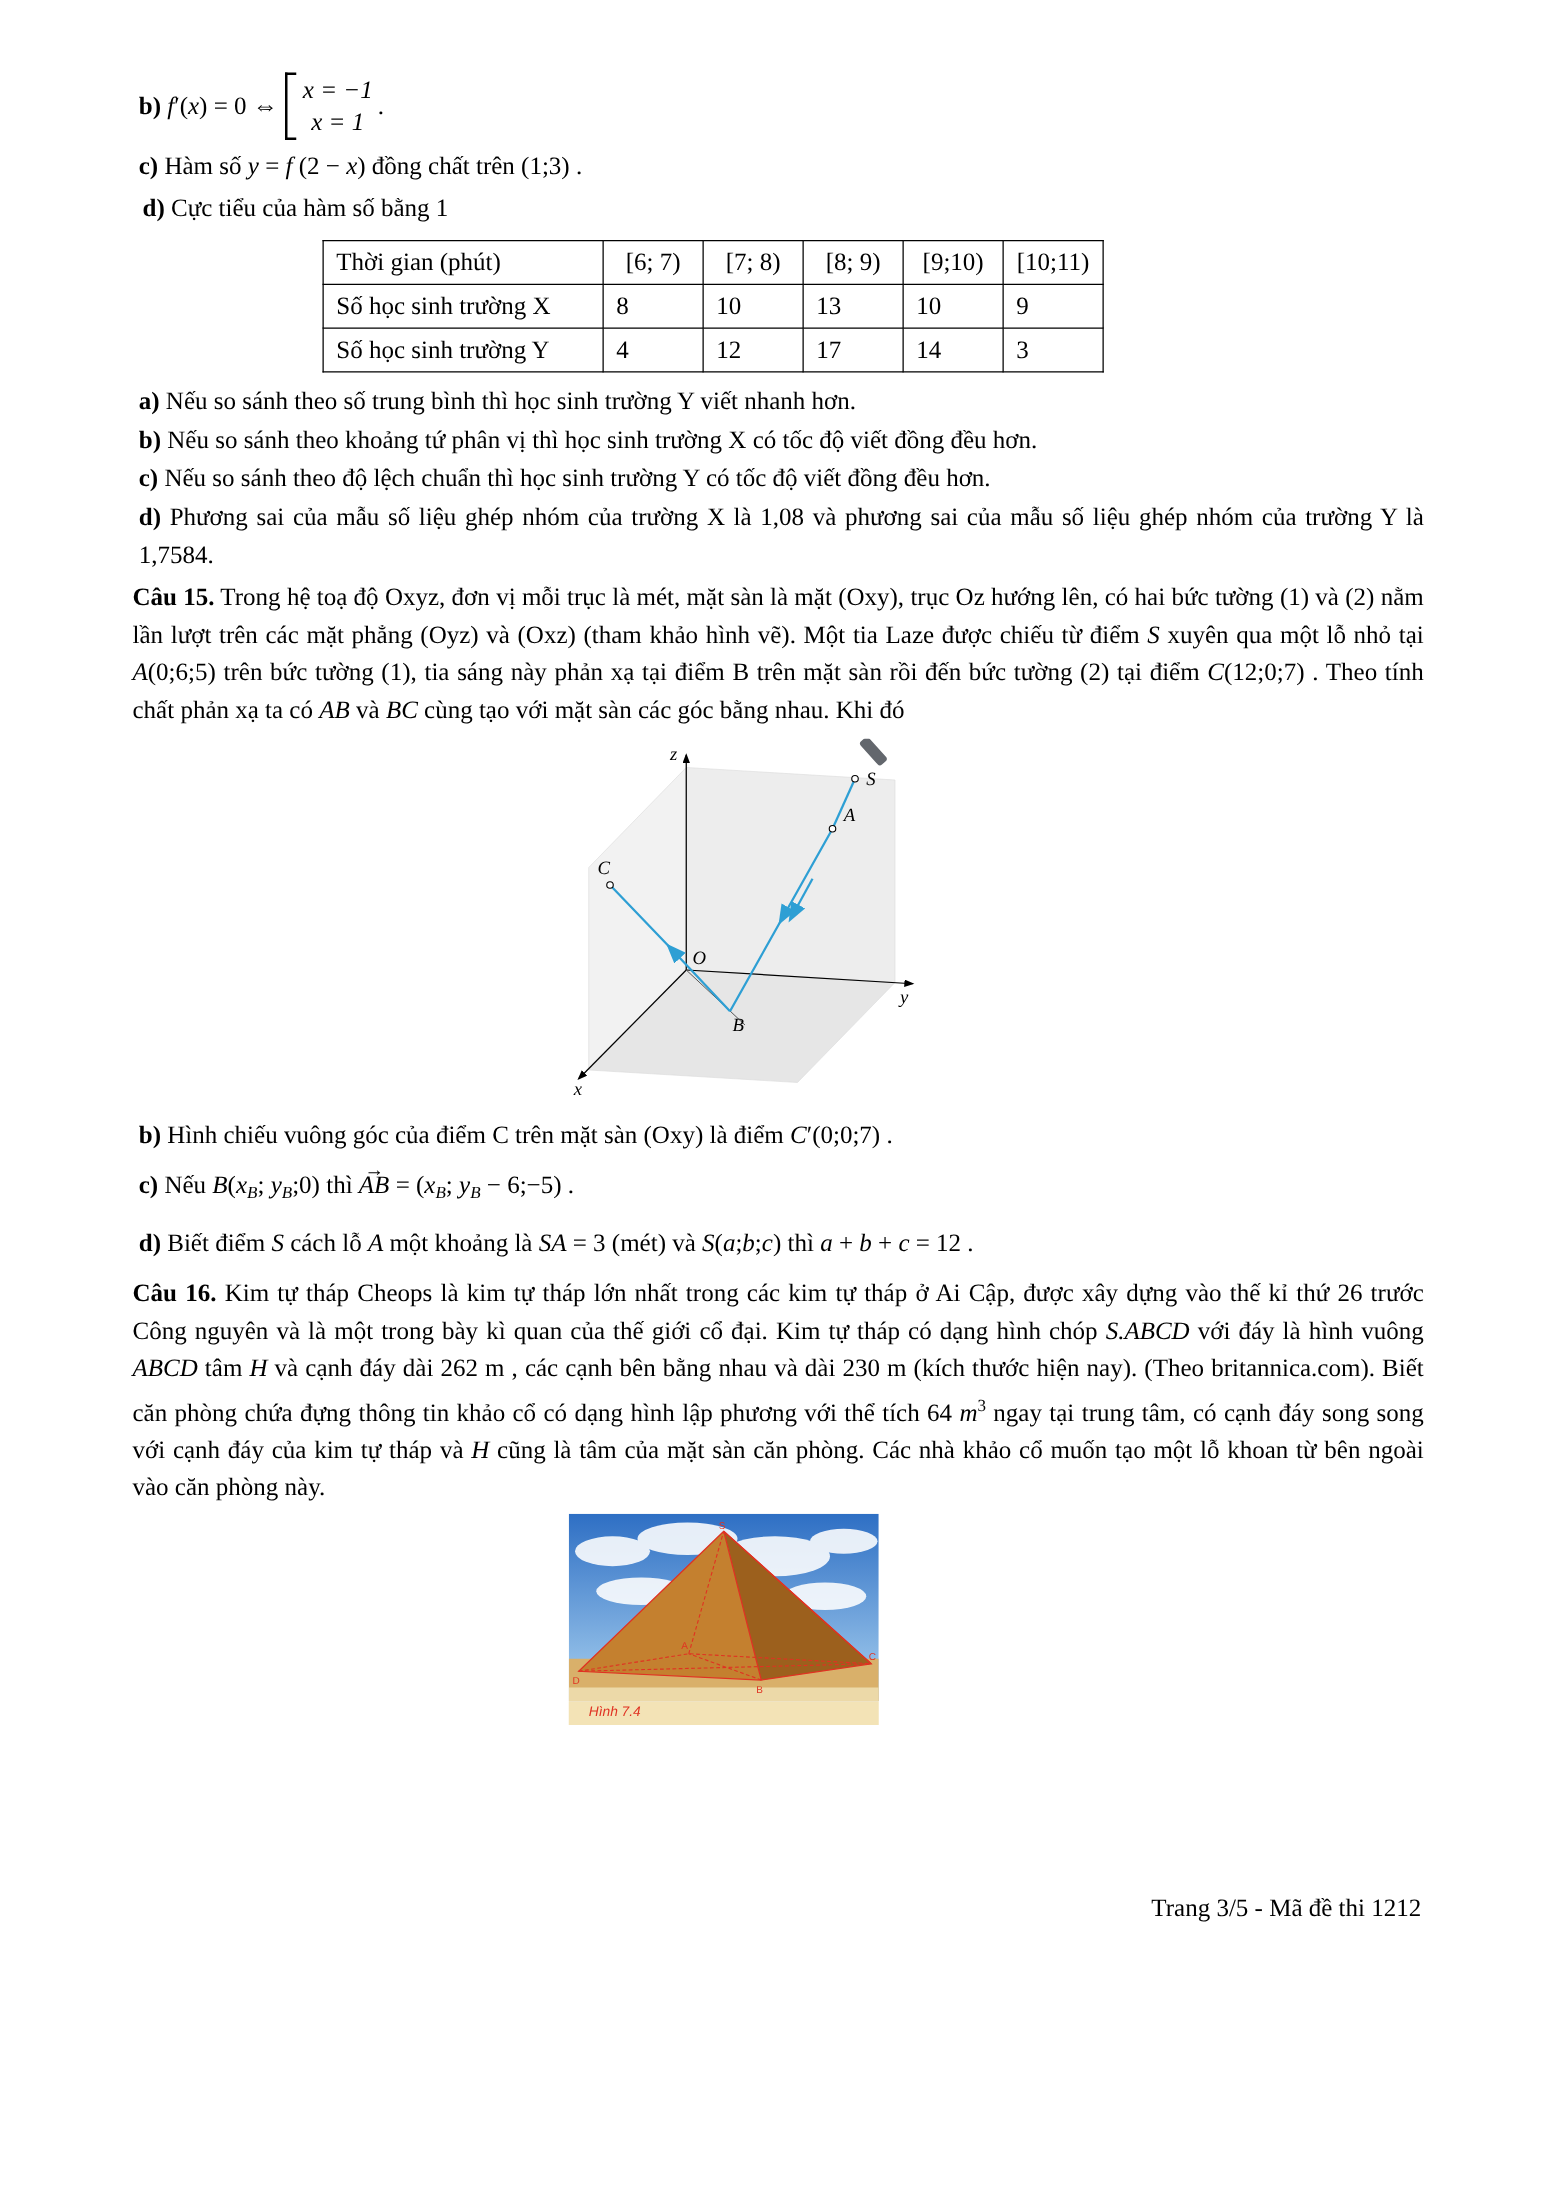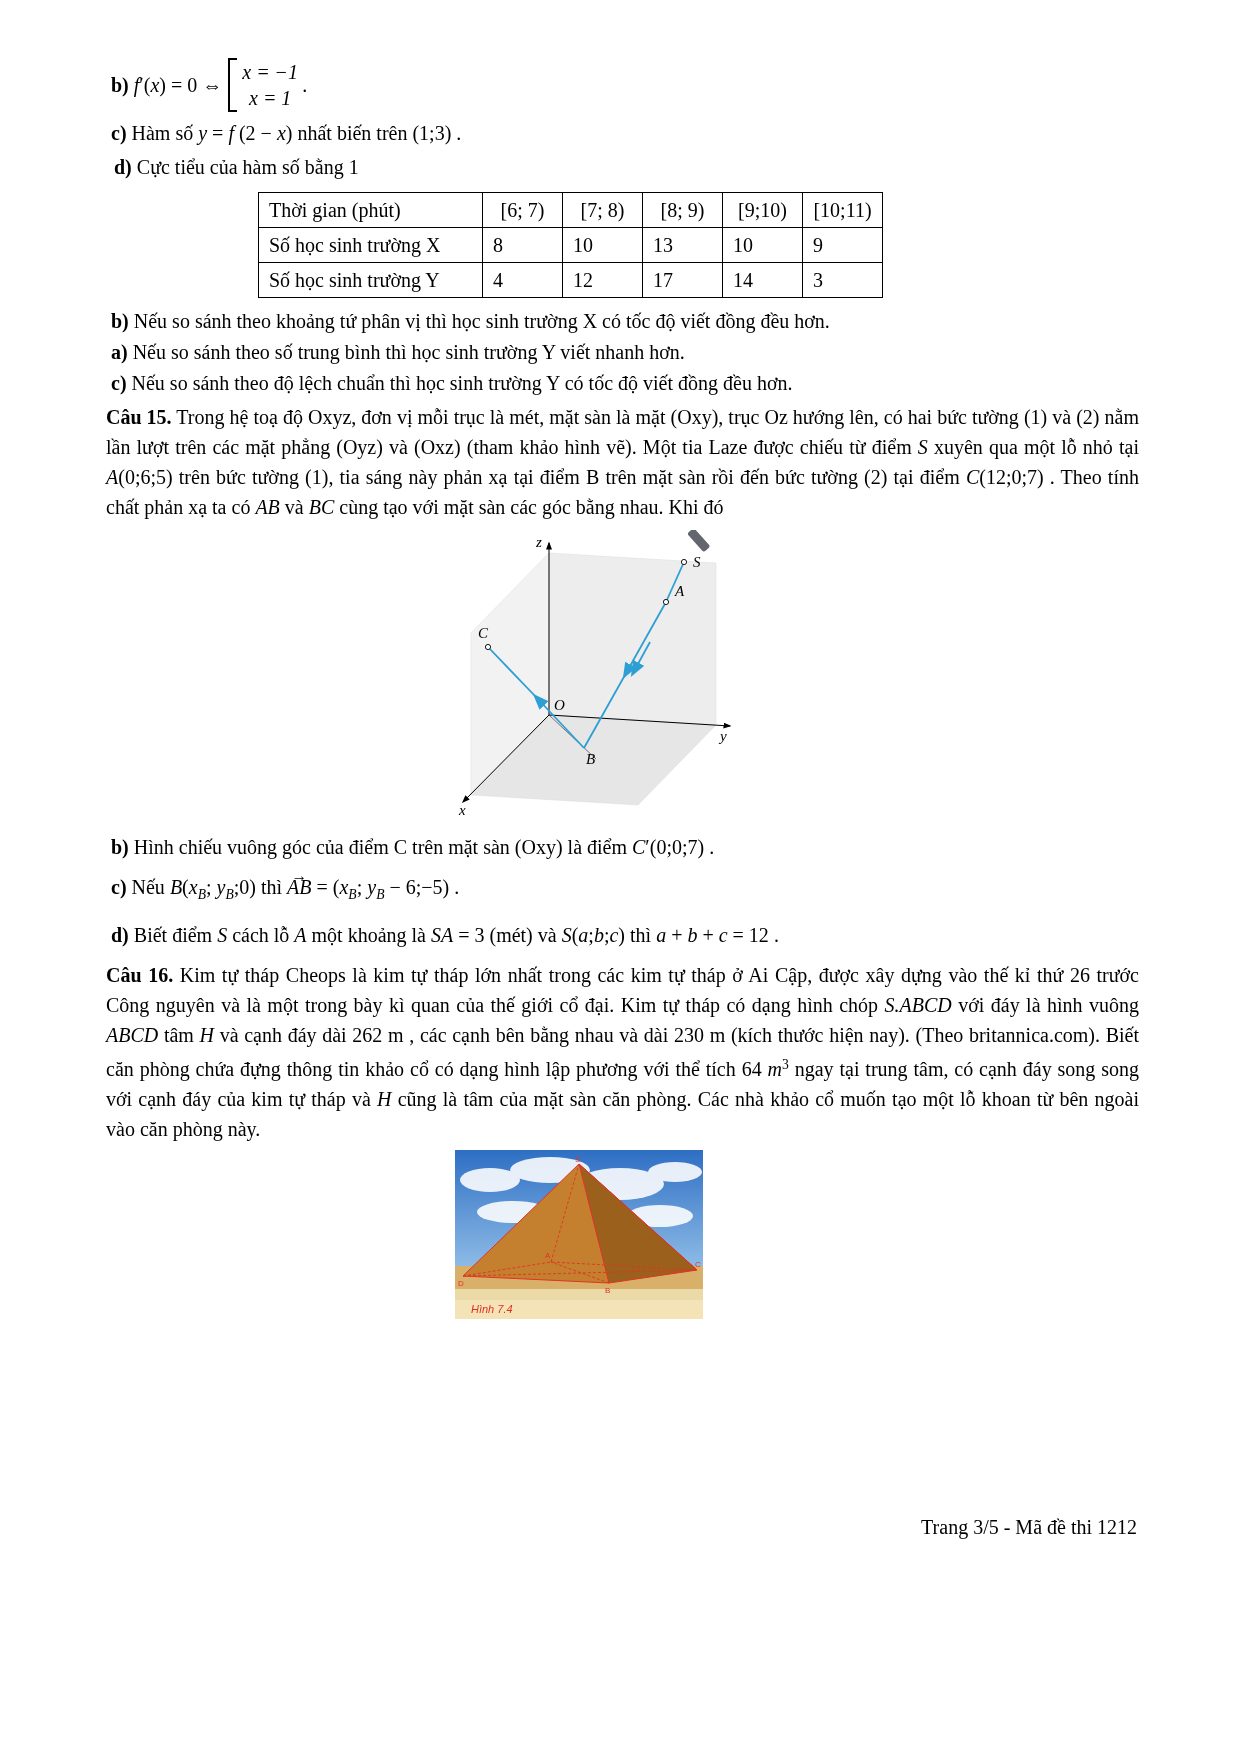--- a/index.html
+++ b/index.html
@@ -56,21 +56,21 @@
     <span class="cases-wrap">
       <span class="bracket"></span>
       <span class="stack">
         <span>x = −1</span>
         <span>x = 1</span>
       </span>
     </span>
     <span class="cases-period">.</span>
   </div>
 
-  <div class="line" style="margin-left:5px"><span class="b">c) </span><span>Hàm số </span><span class="mi">y</span><span> = </span><span class="mi">f</span><span> (2 − </span><span class="mi">x</span><span>) nhất biến trên </span><span>(1;3)</span><span> .</span></div>
+  <div class="line" style="margin-left:5px"><span class="b">c) </span><span>Hàm số </span><span class="mi">y</span><span> = </span><span class="mi">f</span><span> (2 − </span><span class="mi">x</span><span>) đồng chất trên </span><span>(1;3)</span><span> .</span></div>
   <div class="line" style="margin-left:8px; margin-top:4px"><span class="b">d) </span><span>Cực tiểu của hàm số bằng 1</span></div>
 
 
   <table class="qtable">
     <tbody>
       <tr>
         <td class="c0">Thời gian (phút)</td>
         <td class="ch">[6; 7)</td>
         <td class="ch">[7; 8)</td>
         <td class="ch">[8; 9)</td>
@@ -89,23 +89,24 @@
         <td class="c0">Số học sinh trường Y</td>
         <td class="cv">4</td>
         <td class="cv">12</td>
         <td class="cv">17</td>
         <td class="cv">14</td>
         <td class="cv">3</td>
       </tr>
     </tbody>
   </table>
 
+  <div class="opt"><span class="b">a) </span><span>Nếu so sánh theo số trung bình thì học sinh trường Y viết nhanh hơn.</span></div>
   <div class="opt"><span class="b">b) </span><span>Nếu so sánh theo khoảng tứ phân vị thì học sinh trường X có tốc độ viết đồng đều hơn.</span></div>
-  <div class="opt"><span class="b">a) </span><span>Nếu so sánh theo số trung bình thì học sinh trường Y viết nhanh hơn.</span></div>
   <div class="opt"><span class="b">c) </span><span>Nếu so sánh theo độ lệch chuẩn thì học sinh trường Y có tốc độ viết đồng đều hơn.</span></div>
+  <div class="opt" style="text-align:justify"><span class="b">d) </span><span>Phương sai của mẫu số liệu ghép nhóm của trường X là 1,08 và phương sai của mẫu số liệu ghép nhóm của trường Y là 1,7584.</span></div>
 
   <p class="para"><span class="b">Câu 15.</span><span>  Trong hệ toạ độ Oxyz, đơn vị mỗi trục là mét, mặt sàn là mặt (Oxy), trục Oz hướng lên, có hai bức tường (1) và (2) nằm lần lượt trên các mặt phẳng (Oyz) và (Oxz) (tham khảo hình vẽ). Một tia Laze được chiếu từ điểm </span><span class="mi">S</span><span> xuyên qua một lỗ nhỏ tại </span><span class="mi">A</span><span>(0;6;5)</span><span> trên bức tường (1), tia sáng này phản xạ tại điểm B trên mặt sàn rồi đến bức tường (2) tại điểm </span><span class="mi">C</span><span>(12;0;7)</span><span> . Theo tính chất phản xạ ta có </span><span class="mi">AB</span><span> và </span><span class="mi">BC</span><span> cùng tạo với mặt sàn các góc bằng nhau. Khi đó</span></p>
 
   <svg class="fig3d" width="340" height="292" viewBox="0 0 340 292">
     <defs>
       <marker id="axArrow" markerWidth="9" markerHeight="8" refX="6.5" refY="3" orient="auto">
         <path d="M0,0 L8,3 L0,6 Z" fill="#000"></path>
       </marker>
       <marker id="rayArrow" markerWidth="10" markerHeight="9" refX="6.5" refY="3.5" orient="auto">
         <path d="M0,0 L9,3.5 L0,7 Z" fill="#2e9fd4"></path>

